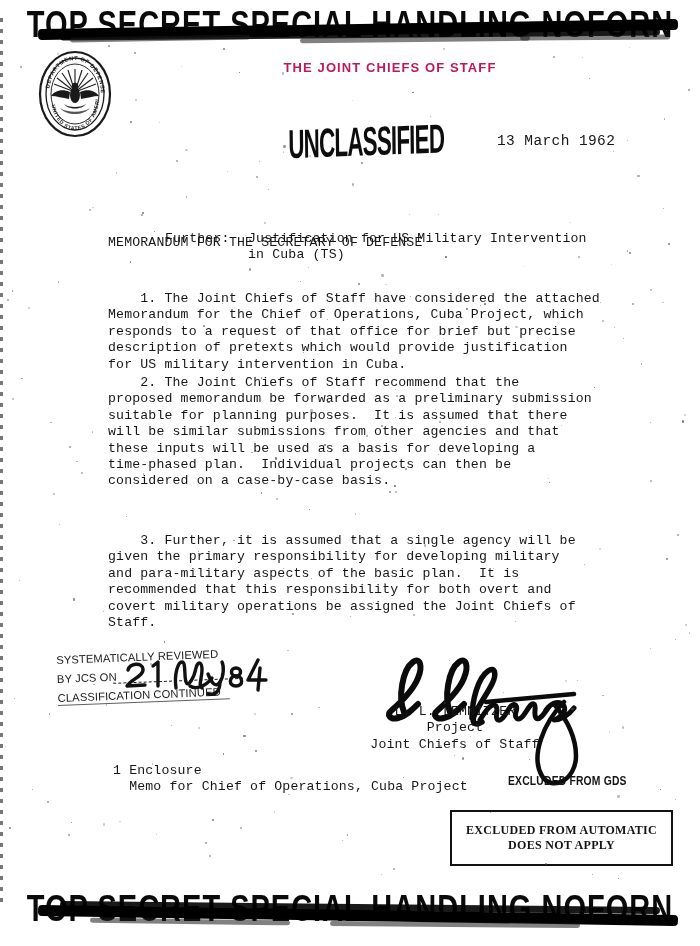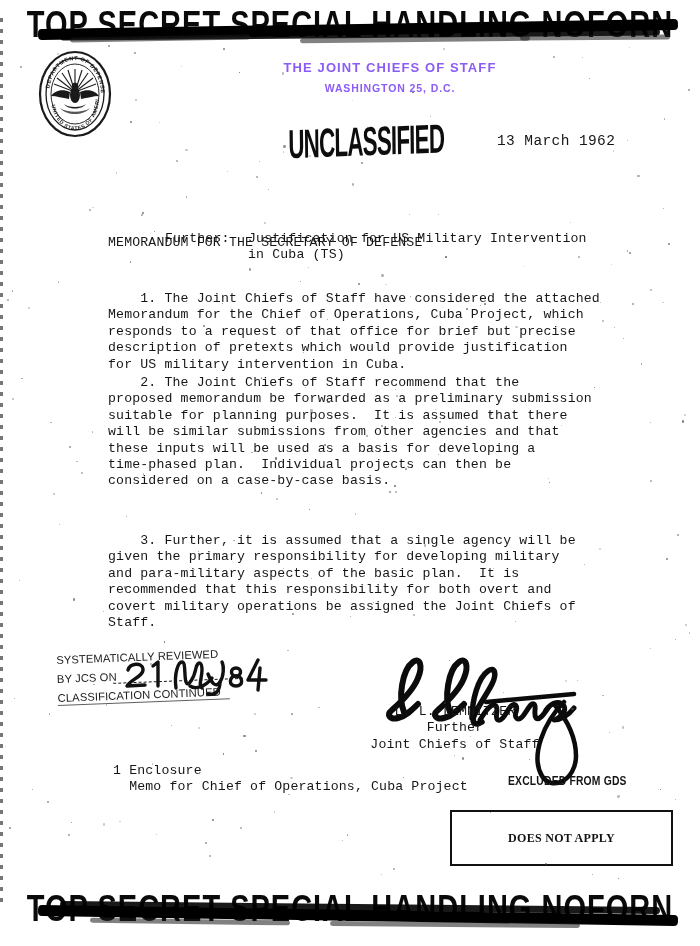--- a/index.html
+++ b/index.html
@@ -92,21 +92,21 @@
   #seal svg { display: block; }
 
   
   #letterhead {
     position: absolute;
     left: 180px;
     top: 60px;
     width: 420px;
     text-align: center;
     font-family: "Liberation Sans", sans-serif;
-    color: #8b5cf6;
+    color: #be185d;
   }
   #letterhead .l1 {
     font-size: 13px;
     font-weight: bold;
     letter-spacing: 1.1px;
   }
   #letterhead .l2 {
     font-size: 10.5px;
     font-weight: bold;
     letter-spacing: .9px;
@@ -297,21 +297,20 @@
         <textPath href="#sealArcTop" startOffset="6%">DEPARTMENT OF DEFENSE</textPath>
       </text>
       <text font-family="'Liberation Sans', sans-serif" font-size="5.2" font-weight="bold" fill="#1a1a1a" letter-spacing="0.6">
         <textPath href="#sealArcBot" startOffset="8%">UNITED STATES OF AMERICA</textPath>
       </text>
     </svg>
   </div>
 
   <div id="letterhead">
     <div class="l1">THE JOINT CHIEFS OF STAFF</div>
-    <div class="l2">WASHINGTON 25, D.C.</div>
   </div>
 
   <div id="unclassified-stamp">UNCLASSIFIED</div>
 
   <div id="doc-date" class="typed">13 March 1962</div>
 
   <div id="memo-to" class="typed">MEMORANDUM FOR THE SECRETARY OF DEFENSE</div>
   <div id="subject-label" class="typed">Further:</div>
   <div id="subject-text" class="typed">Justification for US Military Intervention
 in Cuba (TS)</div>
@@ -351,21 +350,21 @@
         <path d="M118 62 L206 54" stroke-width="4.5"></path>
 
         <path d="M178 70 C184 62 192 60 196 66 C199 71 192 78 186 80 C192 80 200 76 206 68" stroke-width="5"></path>
 
         <path d="M196 62 C176 82 162 116 174 136 C184 152 208 140 208 116 C208 94 196 76 186 64" stroke-width="4.5"></path>
       </g>
     </svg>
   </div>
 
   <div id="sig-name" class="typed"><span>L. L. LEMNITZER</span>
-<span>Further</span>
+<span>Project</span>
 <span>Joint Chiefs of Staff</span></div>
 
   <div id="enclosure" class="typed"><span>1 Enclosure</span>
 <span>  Memo for Chief of Operations, Cuba Project</span></div>
 
   <div id="review-stamp">
     <div class="rl rl1">SYSTEMATICALLY REVIEWED</div>
     <div class="rl rl2">BY JCS ON</div>
     <div class="dashline"></div>
     <div class="rl rl3">CLASSIFICATION CONTINUED</div>
@@ -392,20 +391,21 @@
 
         <path d="M138 12 L128 32 L146 32"></path>
         <path d="M140 20 L138 42"></path>
       </g>
     </svg>
   </div>
 
   <div id="gds-stamp">EXCLUDED FROM GDS</div>
 
   <div id="regrade-box">
+    <div>EXCLUDED FROM AUTOMATIC</div>
     <div>DOES NOT APPLY</div>
   </div>
 
   <div class="banner" id="banner-bottom">
     <div class="btext">TOP SECRET SPECIAL HANDLING NOFORN</div>
     <div class="strike s1" style="top:24px; transform:rotate(0.9deg);"></div>
     <div class="strike s2" style="top:18px; transform:rotate(0.6deg);"></div>
     <div class="smear" style="left:90px; top:33px; width:200px; transform:rotate(0.8deg);"></div>
     <div class="smear" style="left:330px; top:36px; width:250px; transform:rotate(0.5deg);"></div>
   </div>

